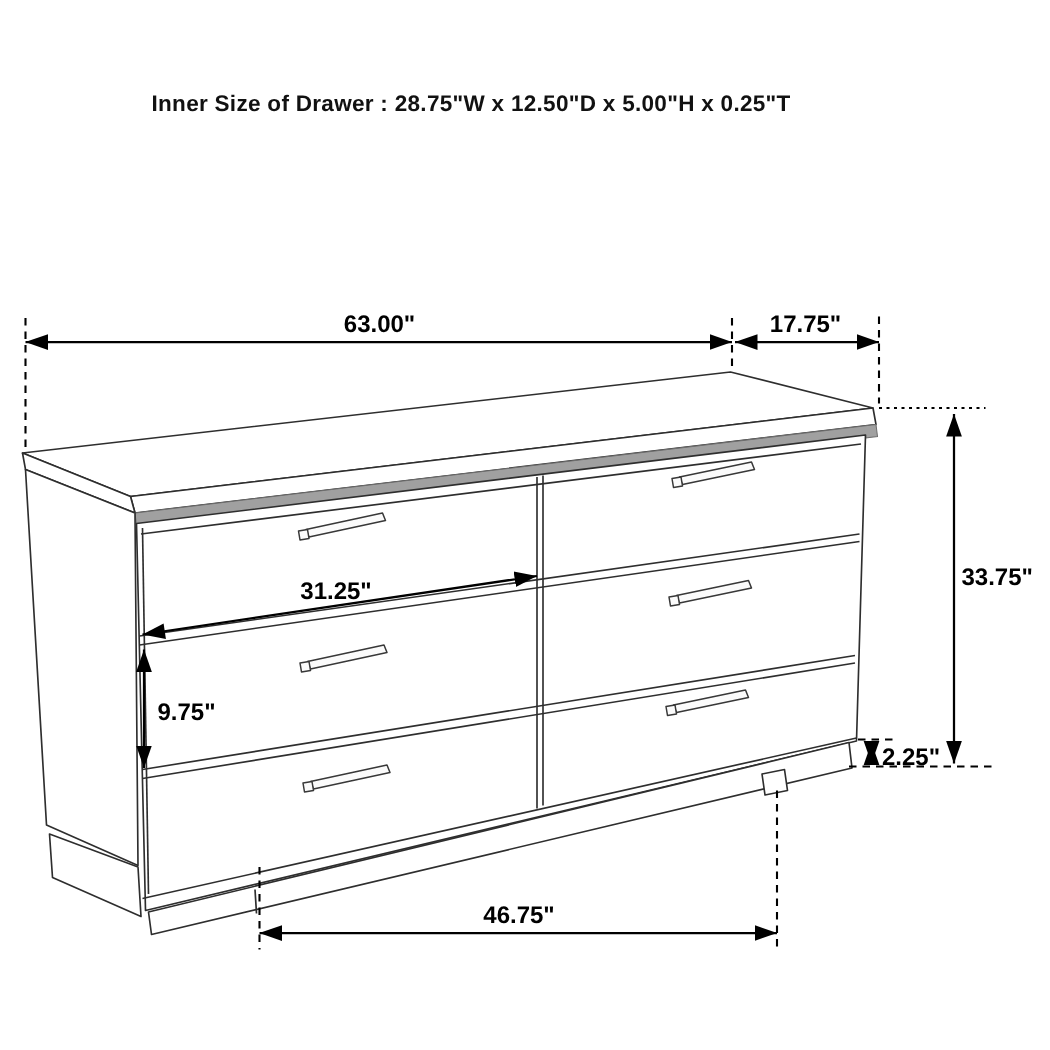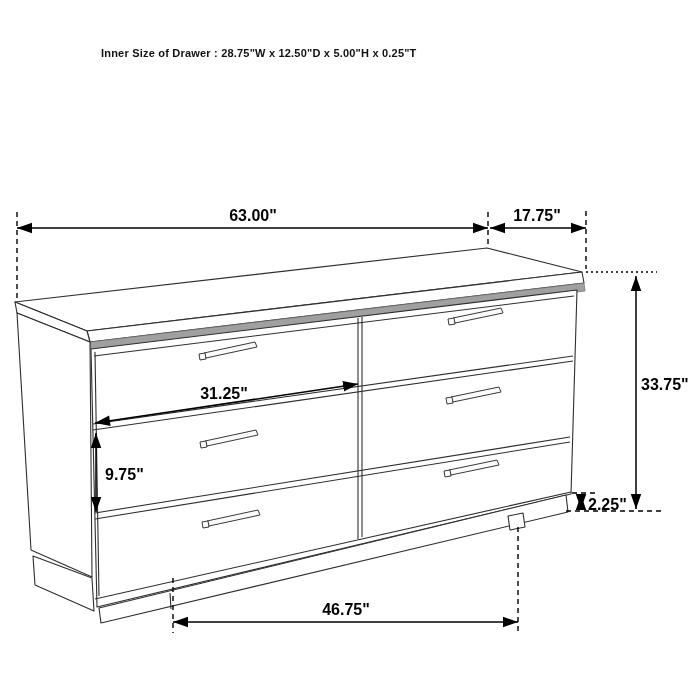--- a/index.html
+++ b/index.html
@@ -1,22 +1,22 @@
 <!DOCTYPE html>
 <html><head>
 <meta charset="utf-8">
 <style>
   html,body{margin:0;padding:0;background:#fff;}
   .canvas{
     position:relative;width:700px;height:700px;background:#fff;
     font-family:"Liberation Sans",sans-serif;overflow:hidden;
   }
   .title{
-    position:absolute;left:101px;top:47px;white-space:nowrap;
-    font-size:11px;font-weight:bold;color:#111;letter-spacing:.2px;
+    position:absolute;left:101px;top:61px;white-space:nowrap;
+    font-size:15px;font-weight:bold;color:#111;letter-spacing:.2px;
   }
   svg{position:absolute;left:0;top:0;}
   .dim-label{
     font-family:"Liberation Sans",sans-serif;font-size:16px;font-weight:bold;fill:#000;
   }
   .draw{stroke:#2e2e2e;stroke-width:1.1;fill:none;stroke-linejoin:round;}
   .face{stroke:#2e2e2e;stroke-width:1.1;fill:#ffffff;stroke-linejoin:round;}
   .trim{stroke:#6e6e6e;stroke-width:.7;fill:#a0a0a0;}
   .dim{stroke:#000;stroke-width:1.5;fill:none;}
   .ext{stroke:#000;stroke-width:1.4;fill:none;stroke-dasharray:5 4;}

